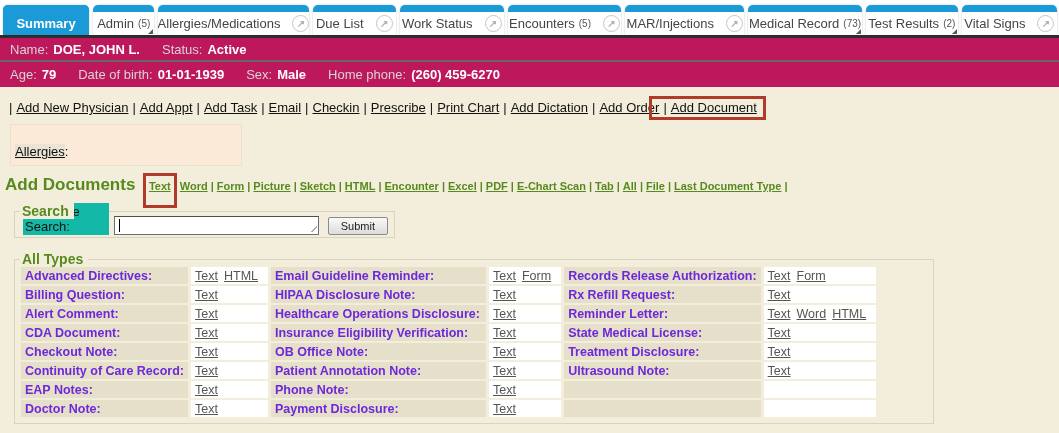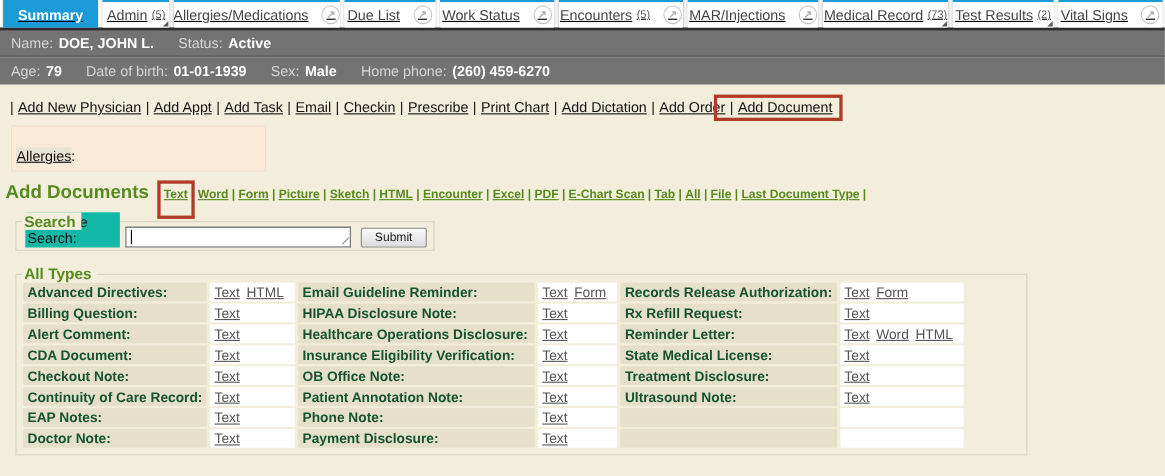--- a/index.html
+++ b/index.html
@@ -1,41 +1,41 @@
 <!DOCTYPE html>
 <html><head>
 <meta charset="utf-8">
 <style>
   * { box-sizing: border-box; margin: 0; padding: 0; }
   html, body { width: 1059px; height: 433px; overflow: hidden; }
   body { font-family: "Liberation Sans", sans-serif; background: #f3eedc; }
 
   
-  .tabbar { height: 25px; background: #fff; display: flex; align-items: flex-end;
-            padding: 3px 2px 0 3px; gap: 4px; white-space: nowrap; text-decoration: underline; }
+  .tabbar { height: 35px; background: #fff; display: flex; align-items: flex-end;
+            padding: 3px 2px 0 3px; gap: 4px; white-space: nowrap; }
   .tab { position: relative; height: 30px; display: flex; flex-direction: column;
          border-radius: 5px 5px 1px 1px; overflow: hidden; cursor: pointer;
          box-shadow: 0 0 2px rgba(0,0,0,.25); background: #fff; flex: 1 1 auto; }
   .tab-strip { height: 7px; background: #1a9bd7; flex: none; }
   .tab-body { flex: 1; display: flex; align-items: center; justify-content: center;
               padding: 0 8px; gap: 4px; font-size: 13px; color: #454545; background: #fff; }
   .tab.active { background: #1a9bd7; flex: 0 0 auto; min-width: 86px; }
   .tab.active .tab-strip { background: #1a9bd7; }
   .tab.active .tab-body { background: #1a9bd7; color: #fff; font-weight: bold; }
   .tab-count { font-size: 10px; color: #555; }
   .tab-sep { width: 1px; height: 18px; background: #e2e2e2; margin-left: 4px; }
   .popout { width: 17px; height: 17px; border: 1px solid #c5c5c5; border-radius: 50%;
             color: #b3b3b3; font-size: 10px; line-height: 15px; text-align: center;
             flex: none; font-weight: bold; }
   .fold { position: absolute; right: 1px; bottom: 1px; width: 0; height: 0;
           border-left: 5px solid transparent; border-bottom: 5px solid #5a5a5a; }
   .darkline { height: 3px; background: #2e2e2e; }
 
   
-  .bar { background: #737373; color: #fff; font-size: 13px; display: flex;
+  .bar { background: #be185d; color: #fff; font-size: 13px; display: flex;
          align-items: center; padding: 0 10px; }
   .bar1 { height: 24px; border-bottom: 2px solid #676767; }
   .bar2 { height: 25px; }
   .bar .lbl { color: #d6d6d6; margin-right: 5px; }
   .bar .val { font-weight: bold; margin-right: 22px; }
 
   
   .content { background: #f3eedc; height: 346px; }
   .actions { padding: 13px 0 2px 5px; font-size: 13px; color: #111; }
   .pipe { margin: 0 4px; color: #111; }
@@ -73,21 +73,21 @@
   .caret { position: absolute; left: 5px; top: 3px; width: 1px; height: 13px; background: #000; }
   .rsz { position: absolute; right: 2px; bottom: 3px; width: 7px; height: 7px;
          background: linear-gradient(135deg, transparent 55%, #a9a9a9 55%, #a9a9a9 65%, transparent 65%); }
   .btn { margin-left: 9px; font-size: 11px; padding: 2px 12px; color: #222;
          background: linear-gradient(#f9f9f9, #dcdcdc); border: 1px solid #8a8a8a;
          border-radius: 2px; cursor: pointer; font-family: "Liberation Sans", sans-serif; }
 
   .fs-alltypes { width: 920px; margin-top: 21px; padding: 5px 4px 4px 3px; }
   table.types { border-collapse: separate; border-spacing: 3px 2px; font-size: 12.5px; }
   table.types td { height: 17px; padding: 0 4px; vertical-align: middle; white-space: nowrap; }
-  td.lab { background: #e6e0cb; font-weight: bold; color: #14532d; }
+  td.lab { background: #e6e0cb; font-weight: bold; color: #6d28d9; }
   td.lnk { background: #fff; }
   td.c1 { width: 163px; } td.c2 { width: 59px; } td.c3 { width: 215px; }
   td.c4 { width: 59px; } td.c5 { width: 195px; } td.c6 { width: 97px; }
   a.tlink { color: #555; text-decoration: underline; cursor: pointer; margin-right: 6px; }
 </style>
 </head>
 <body>
 
 <div class="tabbar">
     <div class="tab active">

